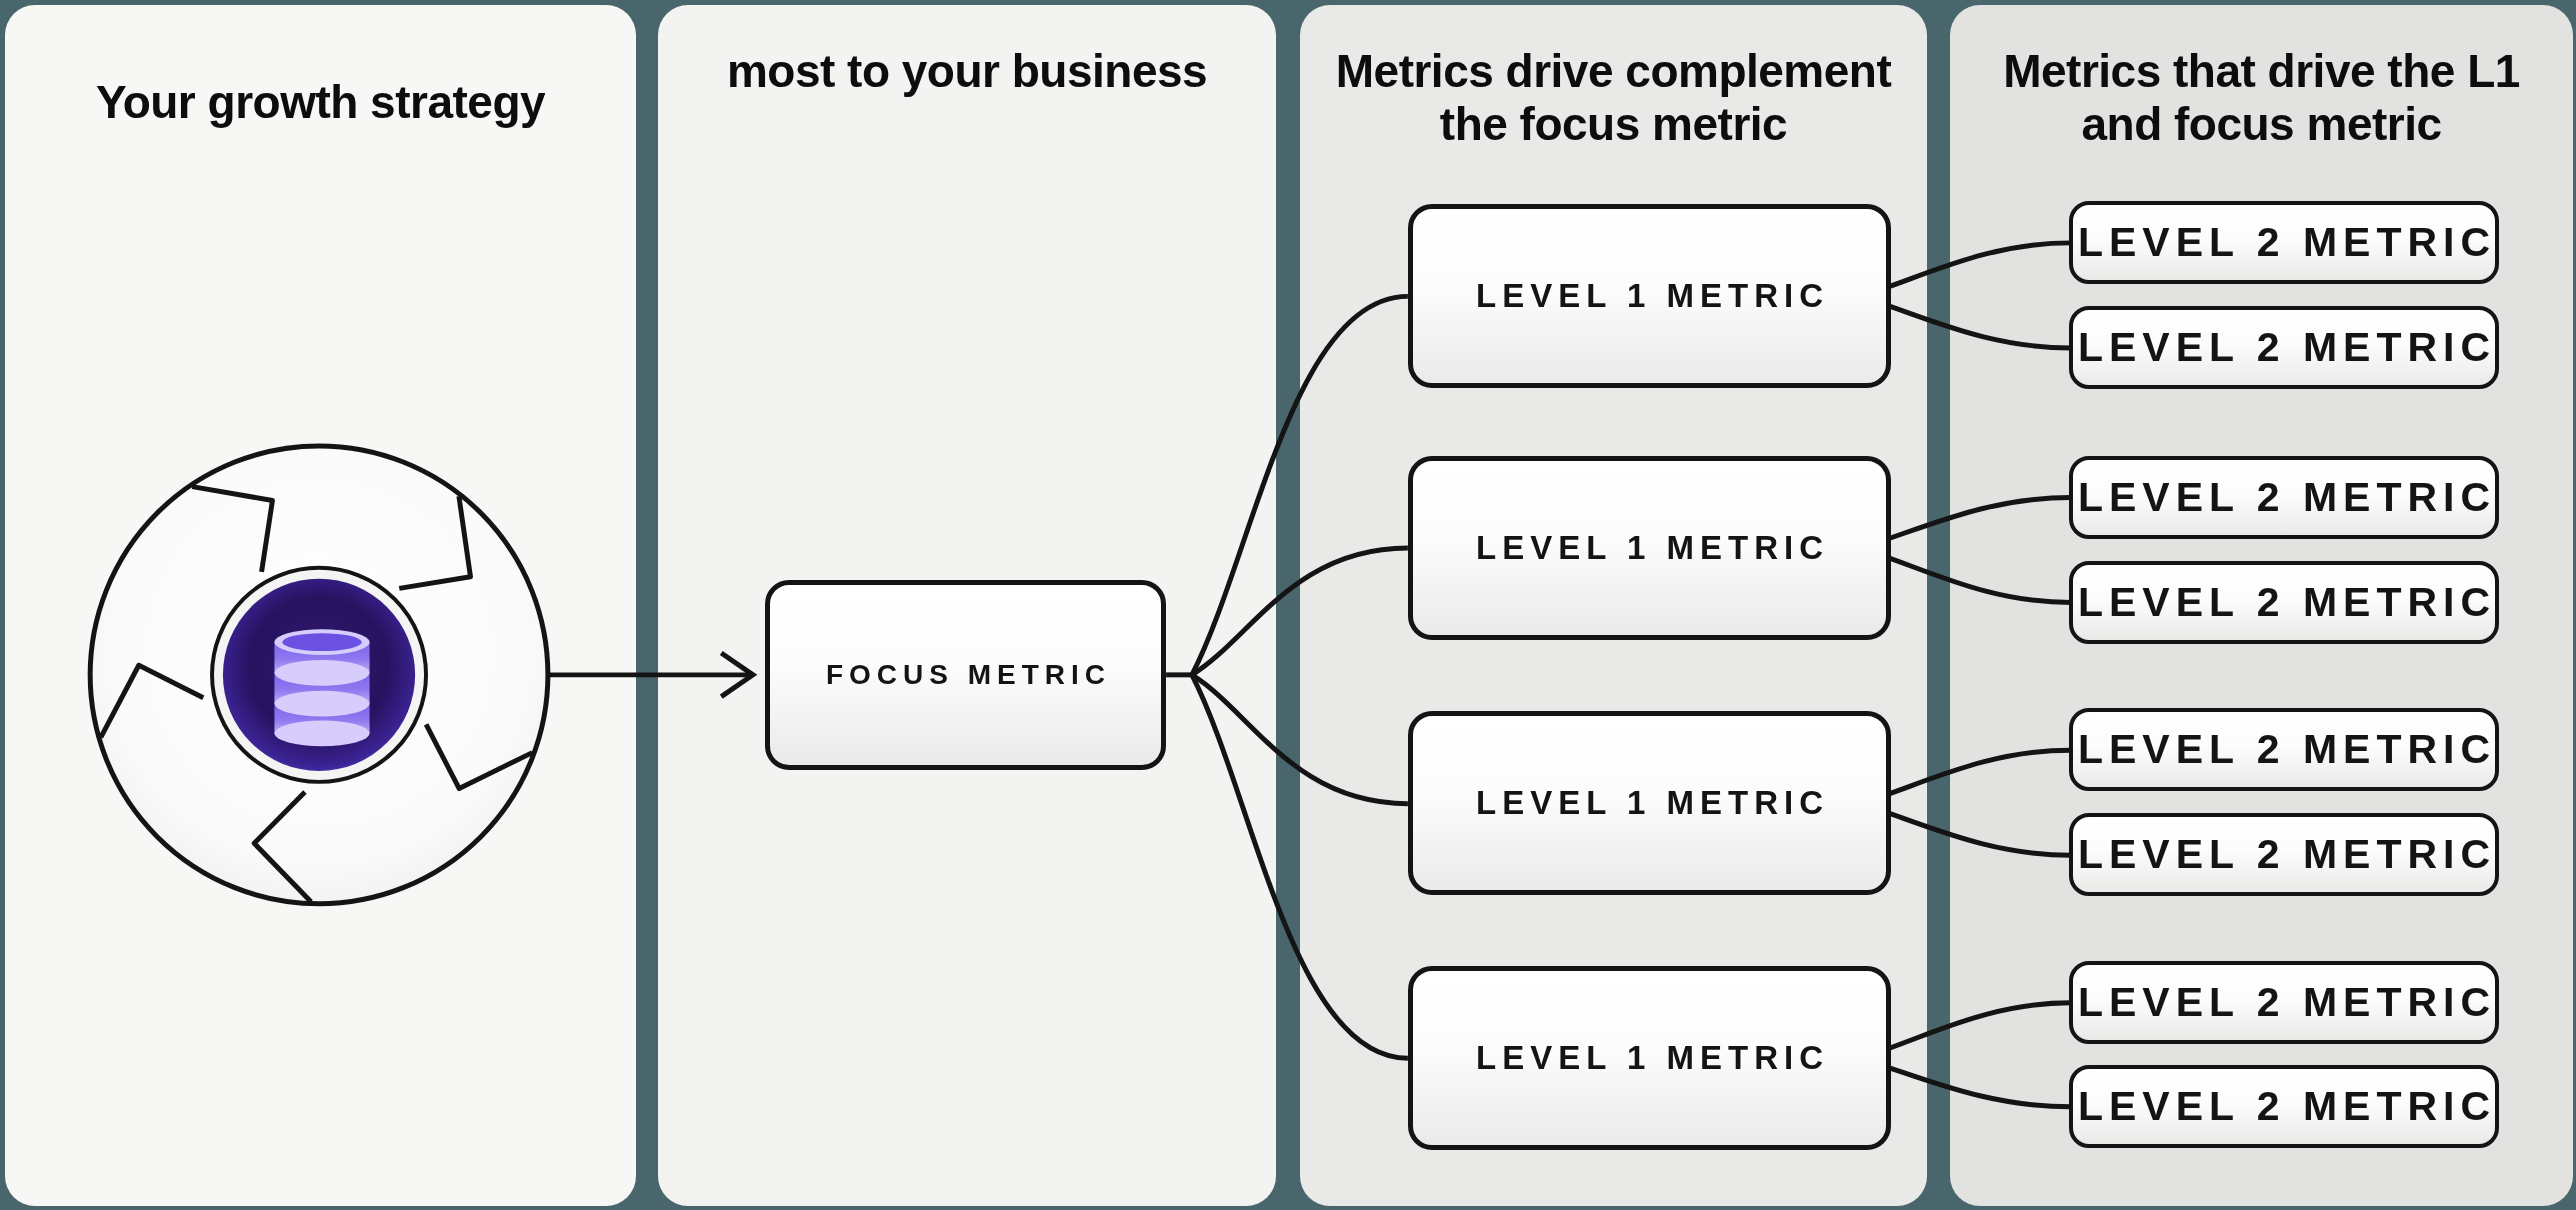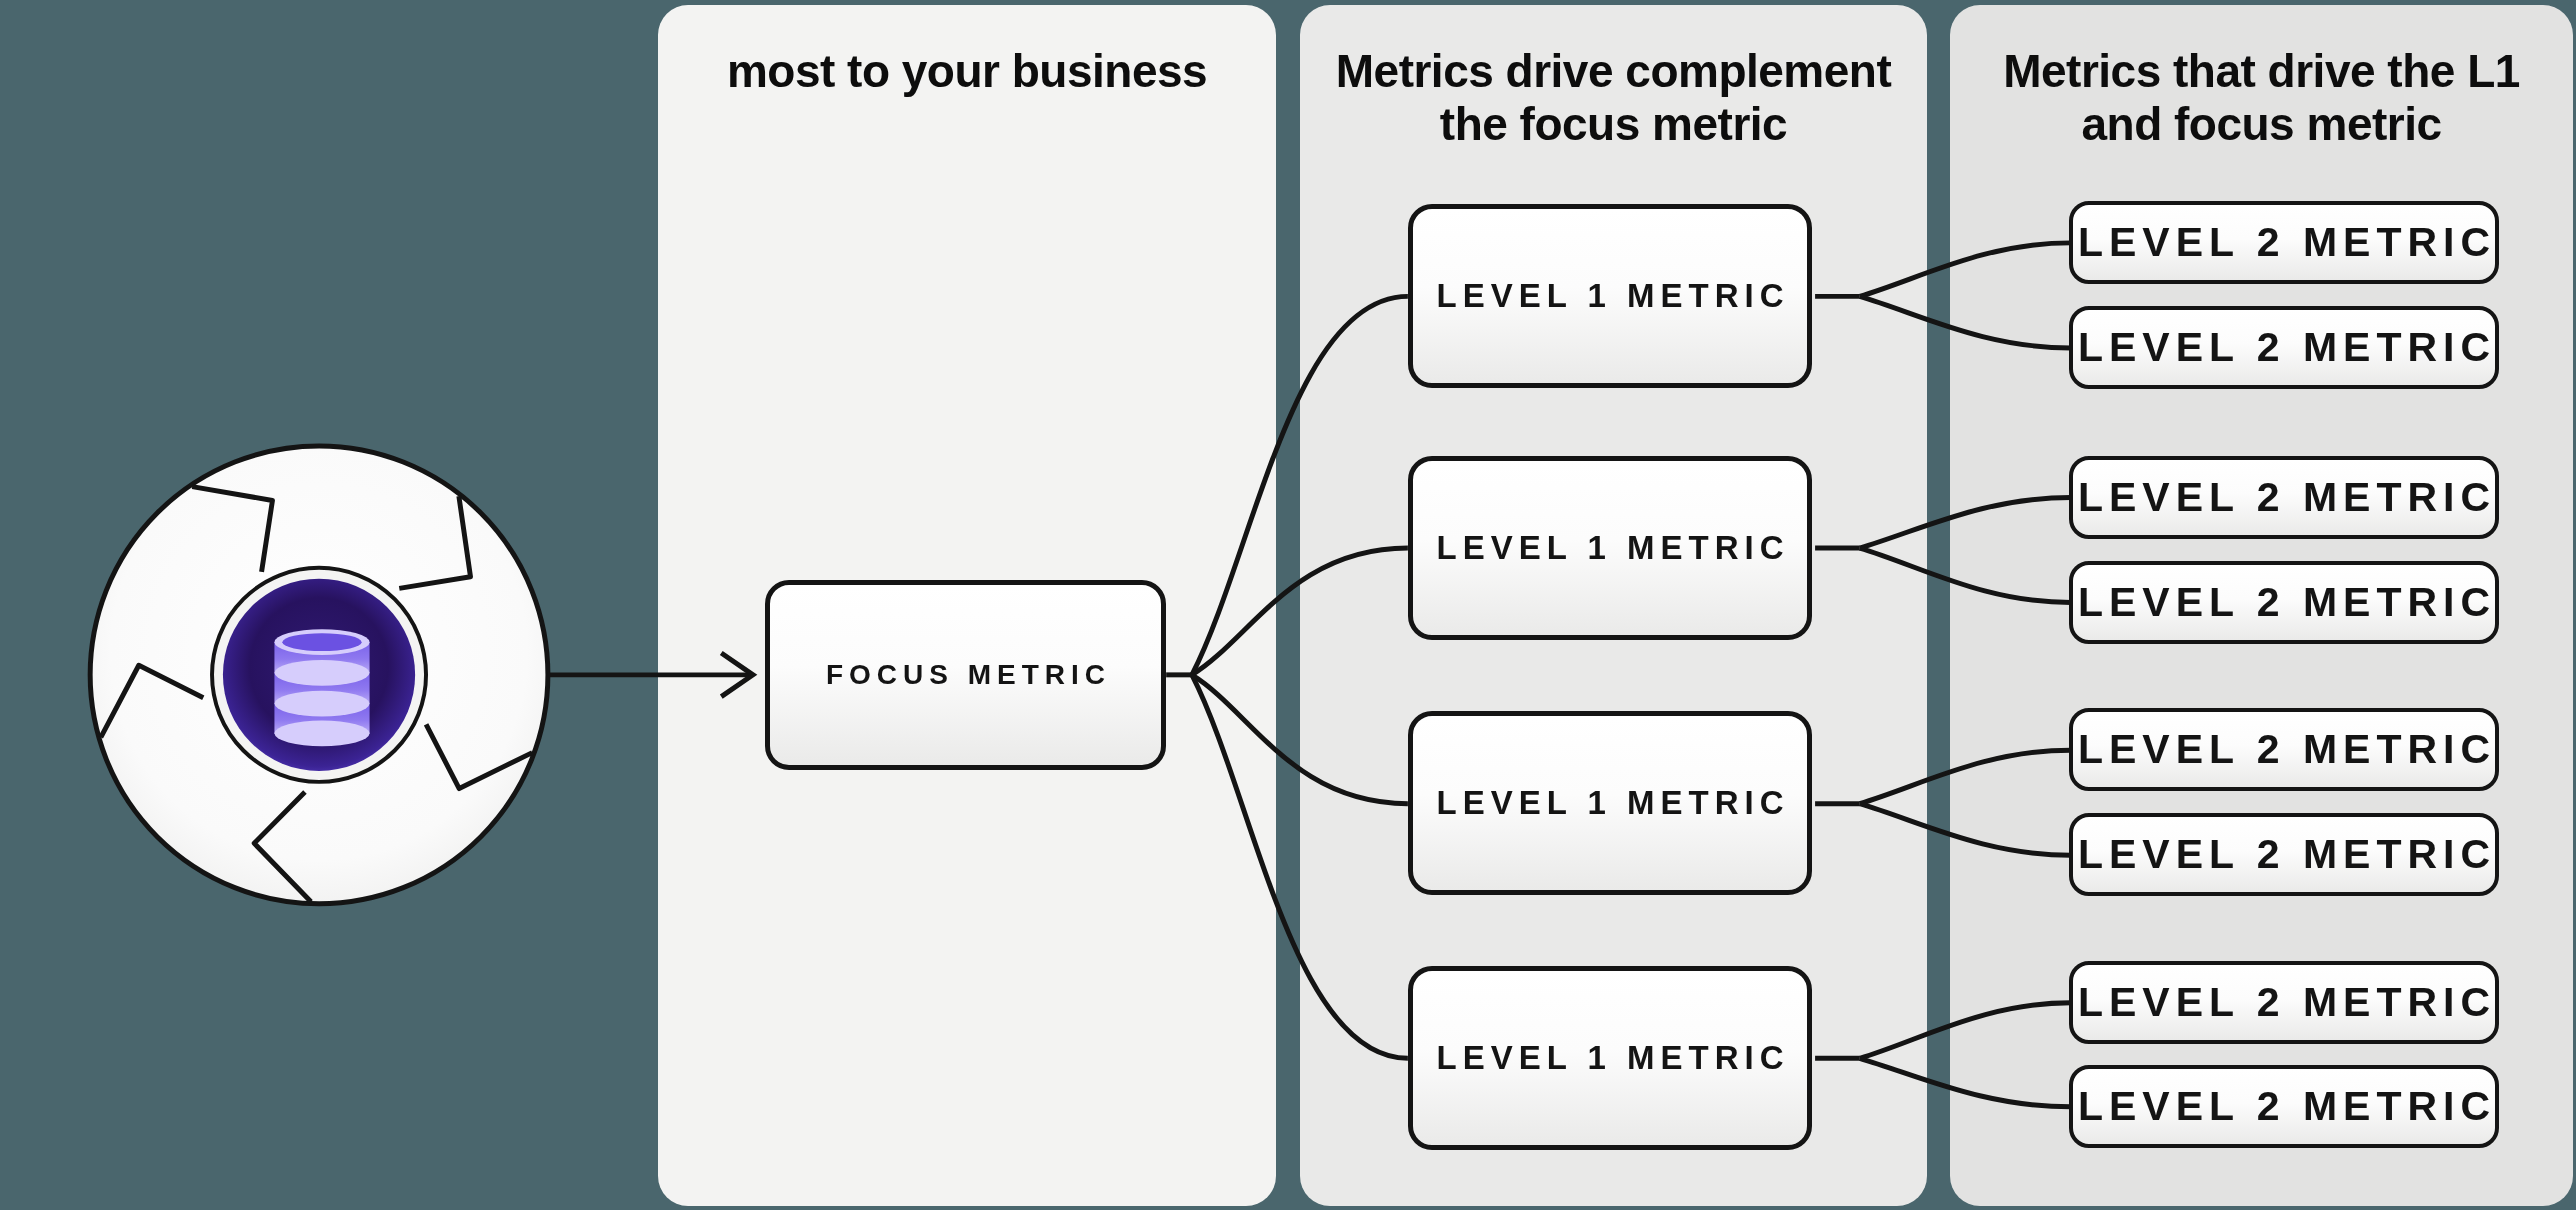--- a/index.html
+++ b/index.html
@@ -63,39 +63,45 @@
     color:#141414;
     letter-spacing:6px;
     text-indent:6px;
     white-space:nowrap;
   }
   .focus-box {
     left:765px; top:580px; width:401px; height:190px;
     font-size:28px;
   }
   .l1-box {
-    left:1408px; width:404px; height:184px;
+    left:1408px; width:483px; height:184px;
     font-size:33px;
   }
   .l1-0 { top:204px; } .l1-1 { top:456px; } .l1-2 { top:711px; } .l1-3 { top:966px; }
   .l2-box {
     left:2069px; width:430px; height:83px;
     border-width:4px; border-radius:20px;
     font-size:41px;
   }
   .l2-0 { top:201px; } .l2-1 { top:306px; }
   .l2-2 { top:456px; } .l2-3 { top:561px; }
   .l2-4 { top:708px; } .l2-5 { top:813px; }
   .l2-6 { top:961px; } .l2-7 { top:1065px; }
 </style>
 </head>
 <body>
 
 <div class="stage">
 
+  <section class="panel panel-1">
+    <h2 class="panel-title">
+      <span>Your growth strategy</span>
+      <span></span>
+    </h2>
+  </section>
 
   <section class="panel panel-2">
     <h2 class="panel-title">
       <span>most to your business</span>
     </h2>
   </section>
 
   <section class="panel panel-3">
     <h2 class="panel-title">
       <span>Metrics drive complement</span>

